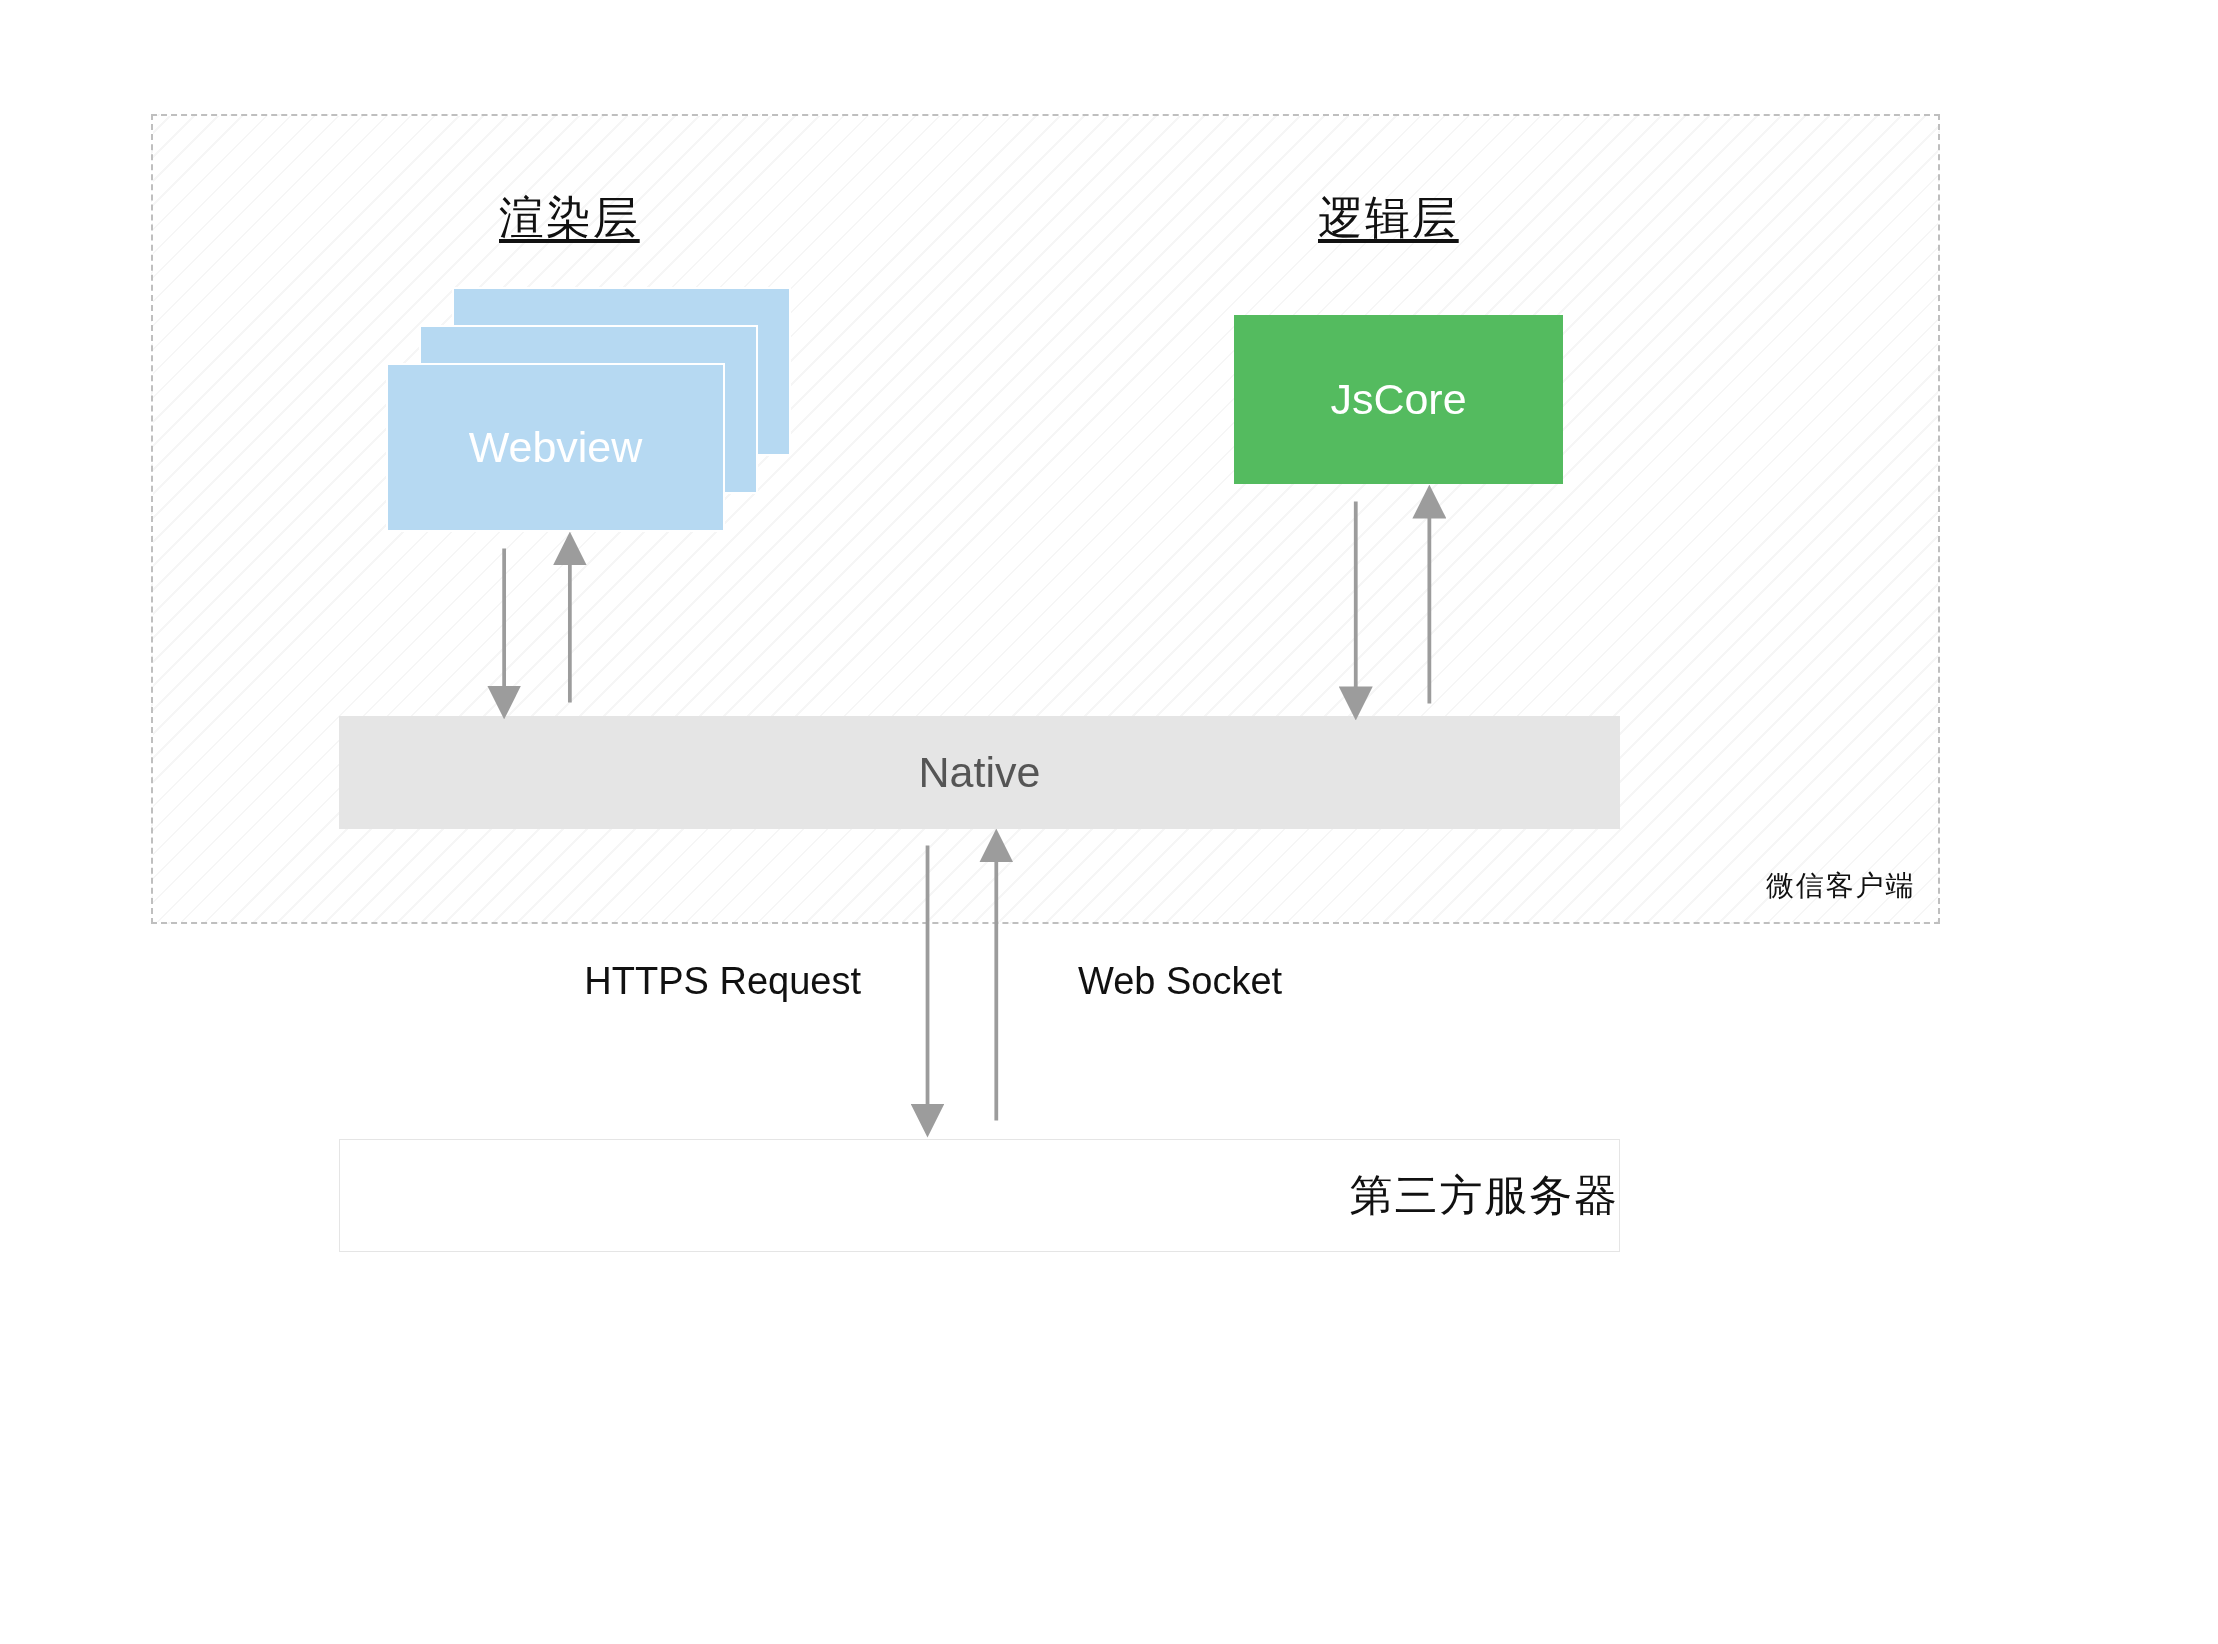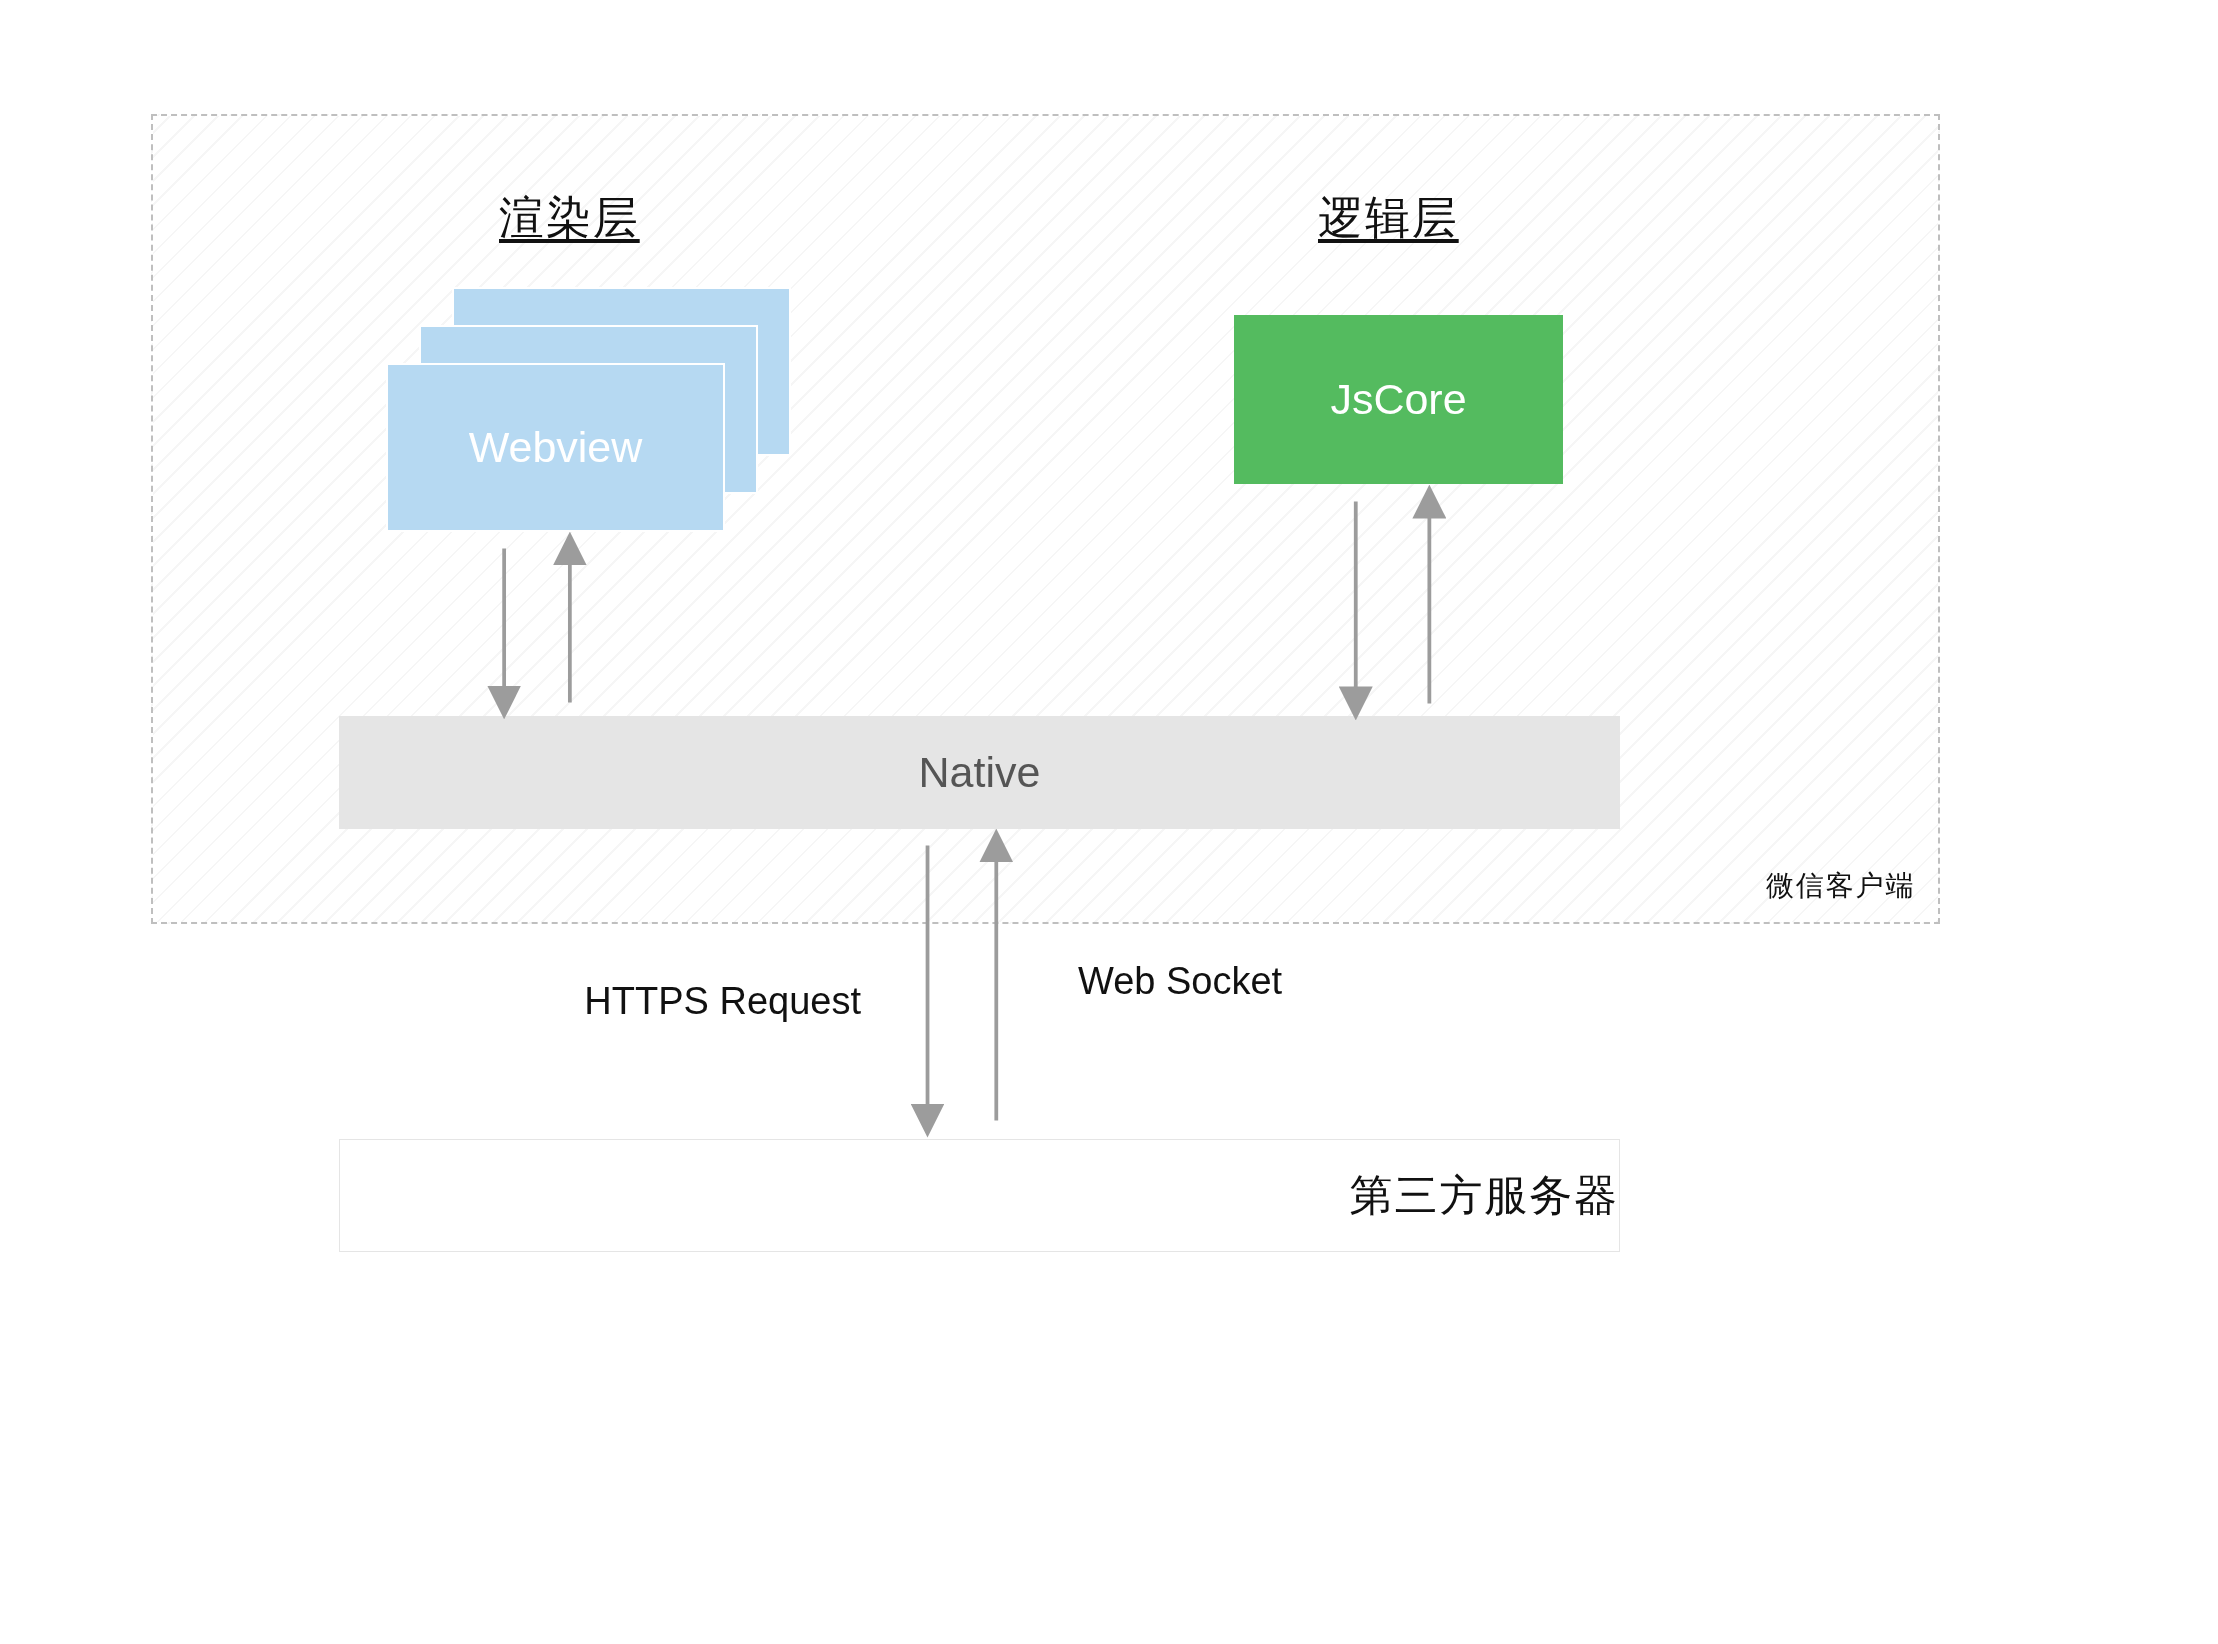--- a/index.html
+++ b/index.html
@@ -129,21 +129,21 @@
     font-weight: 300;
     background: #ffffff;
   }
 
   .conn-label {
     position: absolute;
     font-size: 38px;
     color: #111;
     font-weight: 300;
   }
-  .label-https { left: 560px;  top: 960px; text-align: right; width: 301px; margin-top: 20px; }
+  .label-https { left: 560px;  top: 960px; text-align: right; width: 301px; }
   .label-ws    { left: 1078px; top: 960px; }
 
   
   svg.arrows { position: absolute; overflow: visible; }
 </style>
 </head>
 <body>
 
 <div class="canvas">
 

